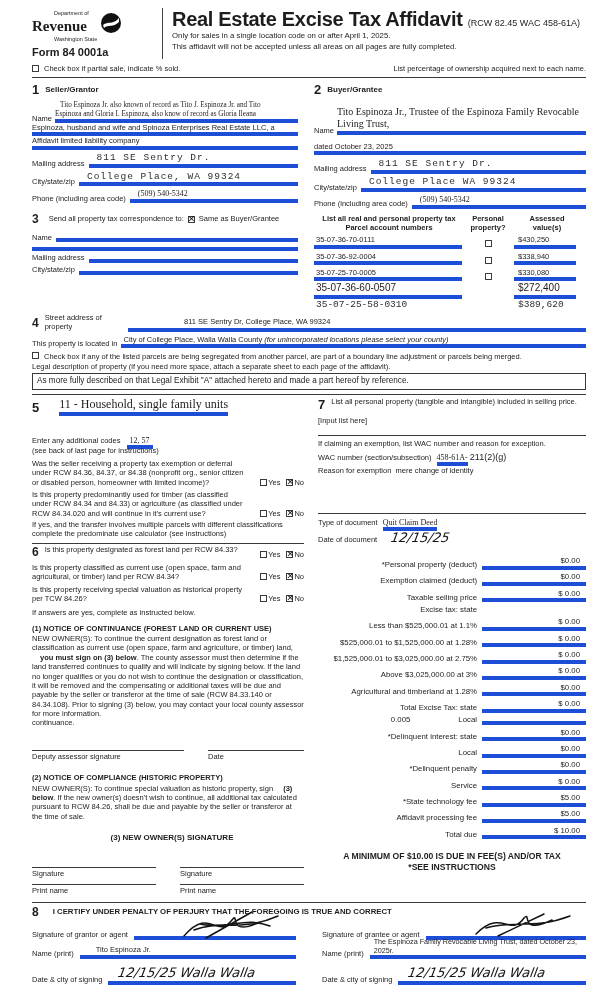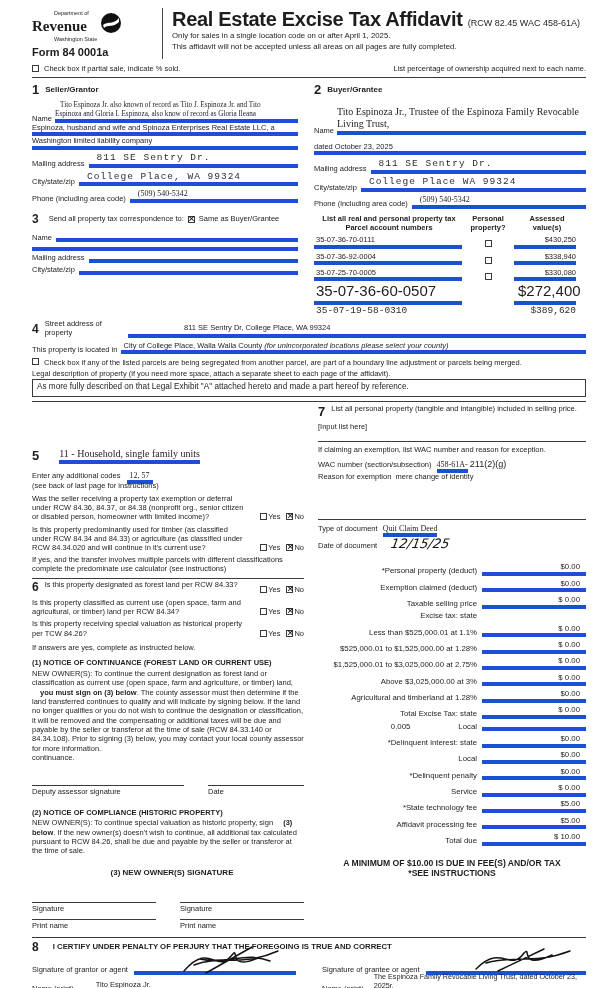--- a/index.html
+++ b/index.html
@@ -50,22 +50,22 @@
   .fieldrow .val { flex:1; padding:0 2px 0 8px; }
   .typed { font-family:"Liberation Mono","DejaVu Sans Mono", monospace; font-size:9.5px; color:#2e2e2e; letter-spacing:1px; }
   .nameline { display:block; min-height:9px; }
   .indent1 { padding-left:28px; }
 
   
   .parcel-hdr { display:flex; font-weight:bold; text-align:center; margin-top:2px; }
   .parcel-row { display:flex; align-items:flex-end; margin-top:3px; }
   .pc-num { width:148px; flex:none; padding-left:2px; }
   .pc-cb { width:52px; flex:none; text-align:center; }
-  .pc-val { width:62px; flex:none; text-align:right; padding-left:4px; }
-  .row4 { font-size:15px; }
+  .pc-val { width:62px; flex:none; text-align:left; padding-left:4px; }
+  .row4 { font-size:10px; }
   .row5 { font-family:"Liberation Mono","DejaVu Sans Mono", monospace; font-size:9.5px; color:#2e2e2e; }
 
   
   .sec4-row { display:flex; align-items:flex-end; }
   .sec4-label { width:96px; flex:none; display:flex; }
   .addr-val { flex:1; text-align:left; padding-left:56px; padding-bottom:1px; }
   .located-row { display:flex; align-items:flex-end; margin-top:3px; }
   .seg-row { display:flex; gap:5px; margin-top:4px; align-items:flex-start; }
   .legal-box { border:1px solid #3a3a3a; padding:2px 4px 3px; font-size:8.2px; margin-top:1.5px; }
 
@@ -151,21 +151,21 @@
         <span class="secnum">1</span>
         <span class="sec-title">Seller/Grantor</span>
       </div>
       <div>
         <span class="nameline serif indent1" style="font-size:7.2px;">Tito Espinoza Jr. also known of record as Tito J. Espinoza Jr. and Tito</span>
         <div style="display:flex; align-items:flex-end;">
           <span style="padding-right:3px;">Name</span>
           <span class="serif u" style="flex:1; font-size:7.2px;">Espinoza and Gloria I. Espinoza, also know of record as Gloria Ileana</span>
         </div>
         <span class="nameline u">Espinoza, husband and wife and Spinoza Enterprises Real Estate LLC, a</span>
-        <span class="nameline u">Washington limited liability company</span>
+        <span class="nameline u">Affidavit limited liability company</span>
       </div>
       <div class="fieldrow">
         <span class="lbl">Mailing address</span>
         <span class="val u typed">811 SE Sentry Dr.</span>
       </div>
       <div class="fieldrow">
         <span class="lbl">City/state/zip</span>
         <span class="val u typed">College Place, WA 99324</span>
       </div>
       <div class="fieldrow">
@@ -253,21 +253,21 @@
         <span class="pc-num u">35-07-25-70-0005</span>
         <span class="pc-cb"><span class="cb"></span></span>
         <span class="pc-val u">$330,080</span>
       </div>
       <div class="parcel-row row4" style="margin-top:1px;">
         <span class="pc-num u">35-07-36-60-0507</span>
         <span class="pc-cb"></span>
         <span class="pc-val u">$272,400</span>
       </div>
       <div class="parcel-row row5" style="margin-top:0;">
-        <span class="pc-num">35-07-19-58-0310</span>
+        <span class="pc-num">35-07-25-58-0310</span>
         <span class="pc-cb"></span>
         <span class="pc-val">$389,620</span>
       </div>
     </div>
   </div>
 
   <div class="sec4-row" style="margin-top:2px;">
     <div class="sec4-label">
       <span class="secnum" style="font-size:12px; margin-top:3px;">4</span>
       <span style="width:70px;">Street address of property</span>
@@ -283,23 +283,23 @@
     <span>Check box if any of the listed parcels are being segregated from another parcel, are part of a boundary line adjustment or parcels being merged.</span>
   </div>
   <div style="margin-top:1px;">Legal description of property (if you need more space, attach a separate sheet to each page of the affidavit).</div>
   <div class="legal-box">As more fully described on that Legal Exhibit "A" attached hereto and made a part hereof by reference.</div>
 
   <div class="maincols">
 
     <div class="mc-left">
       <div style="display:flex; align-items:flex-end;">
         <span class="secnum">5</span>
-        <span class="serif u" style="margin-left:14px; font-size:10px;margin-top:44px;">11 - Household, single family units</span>
-      </div>
-      <div style="margin-top:7px;">
+        <span class="serif u" style="margin-left:14px; font-size:12px;">11 - Household, single family units</span>
+      </div>
+      <div style="margin-top:20px;">
         <span>Enter any additional codes</span>
         <span class="serif u" style="margin-left:4px; font-size:8px; padding:0 3px;">12, 57</span>
       </div>
       <div>(see back of last page for instructions)</div>
 
       <div class="q-row">
         <span class="q-text">Was the seller receiving a property tax exemption or deferral under RCW 84.36, 84.37, or 84.38 (nonprofit org., senior citizen or disabled person, homeowner with limited income)?</span>
         <span class="yn"><span class="cb"></span><span>Yes</span><span class="cb checked"></span><span>No</span></span>
       </div>
       <div class="q-row">

